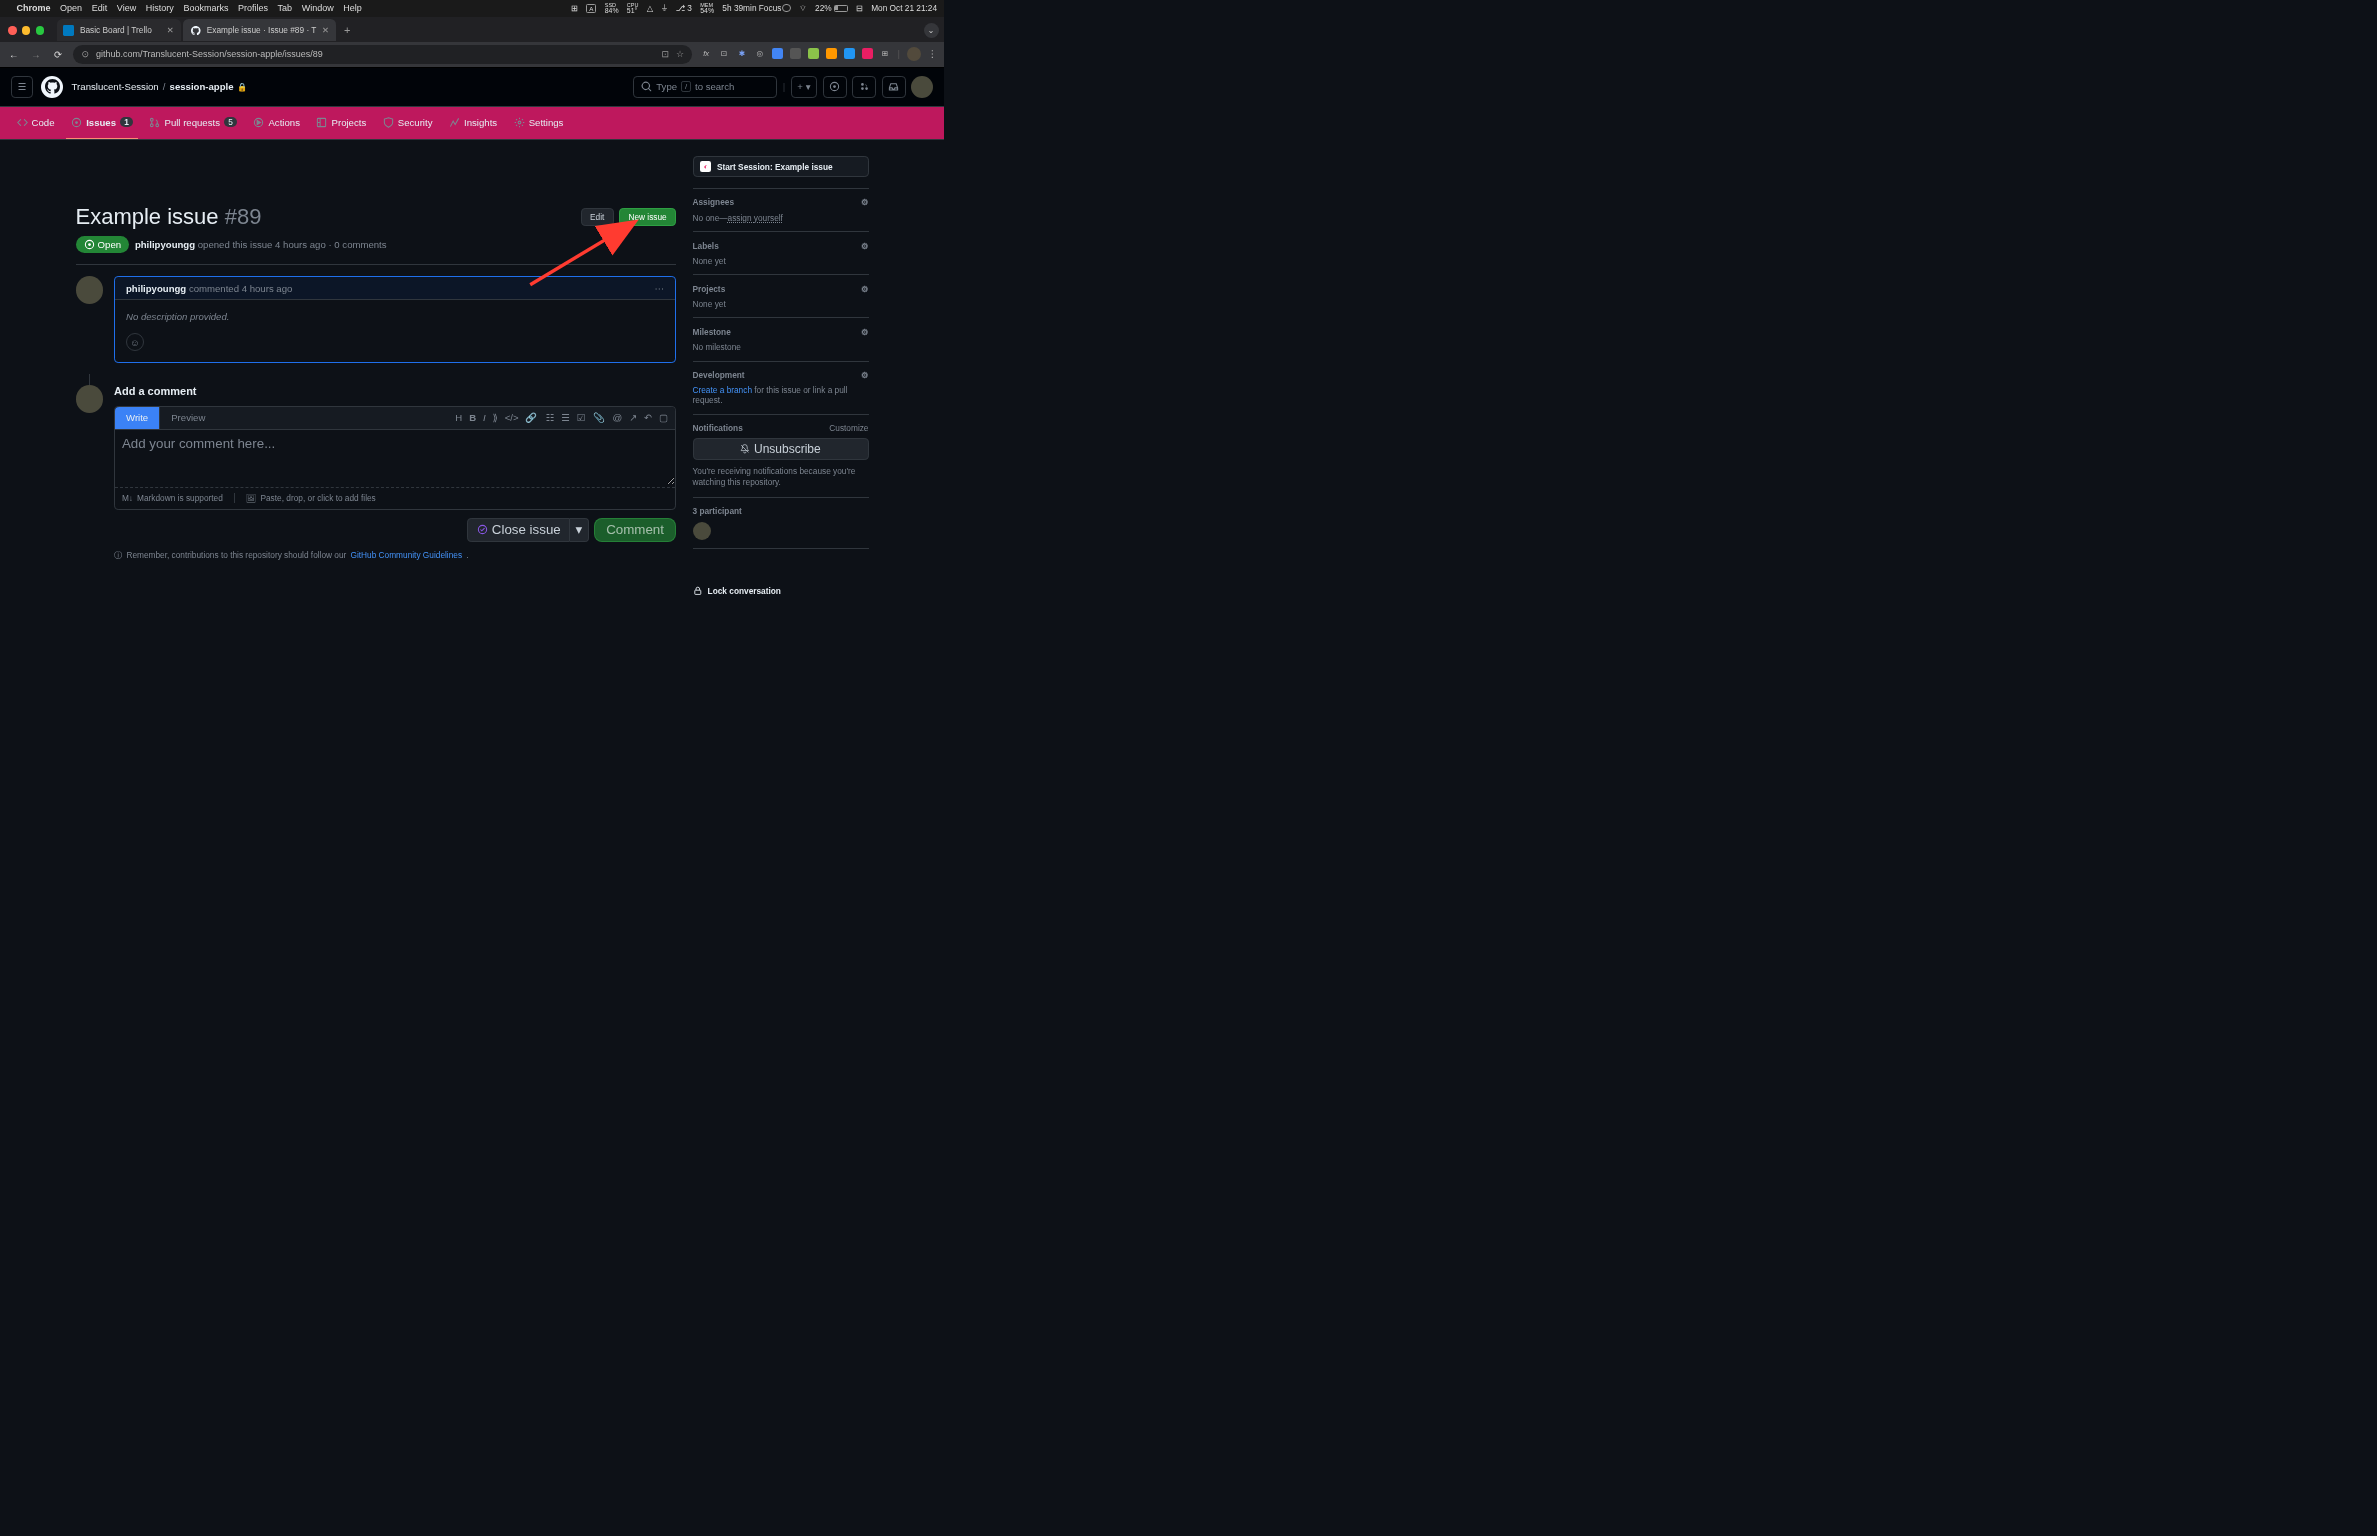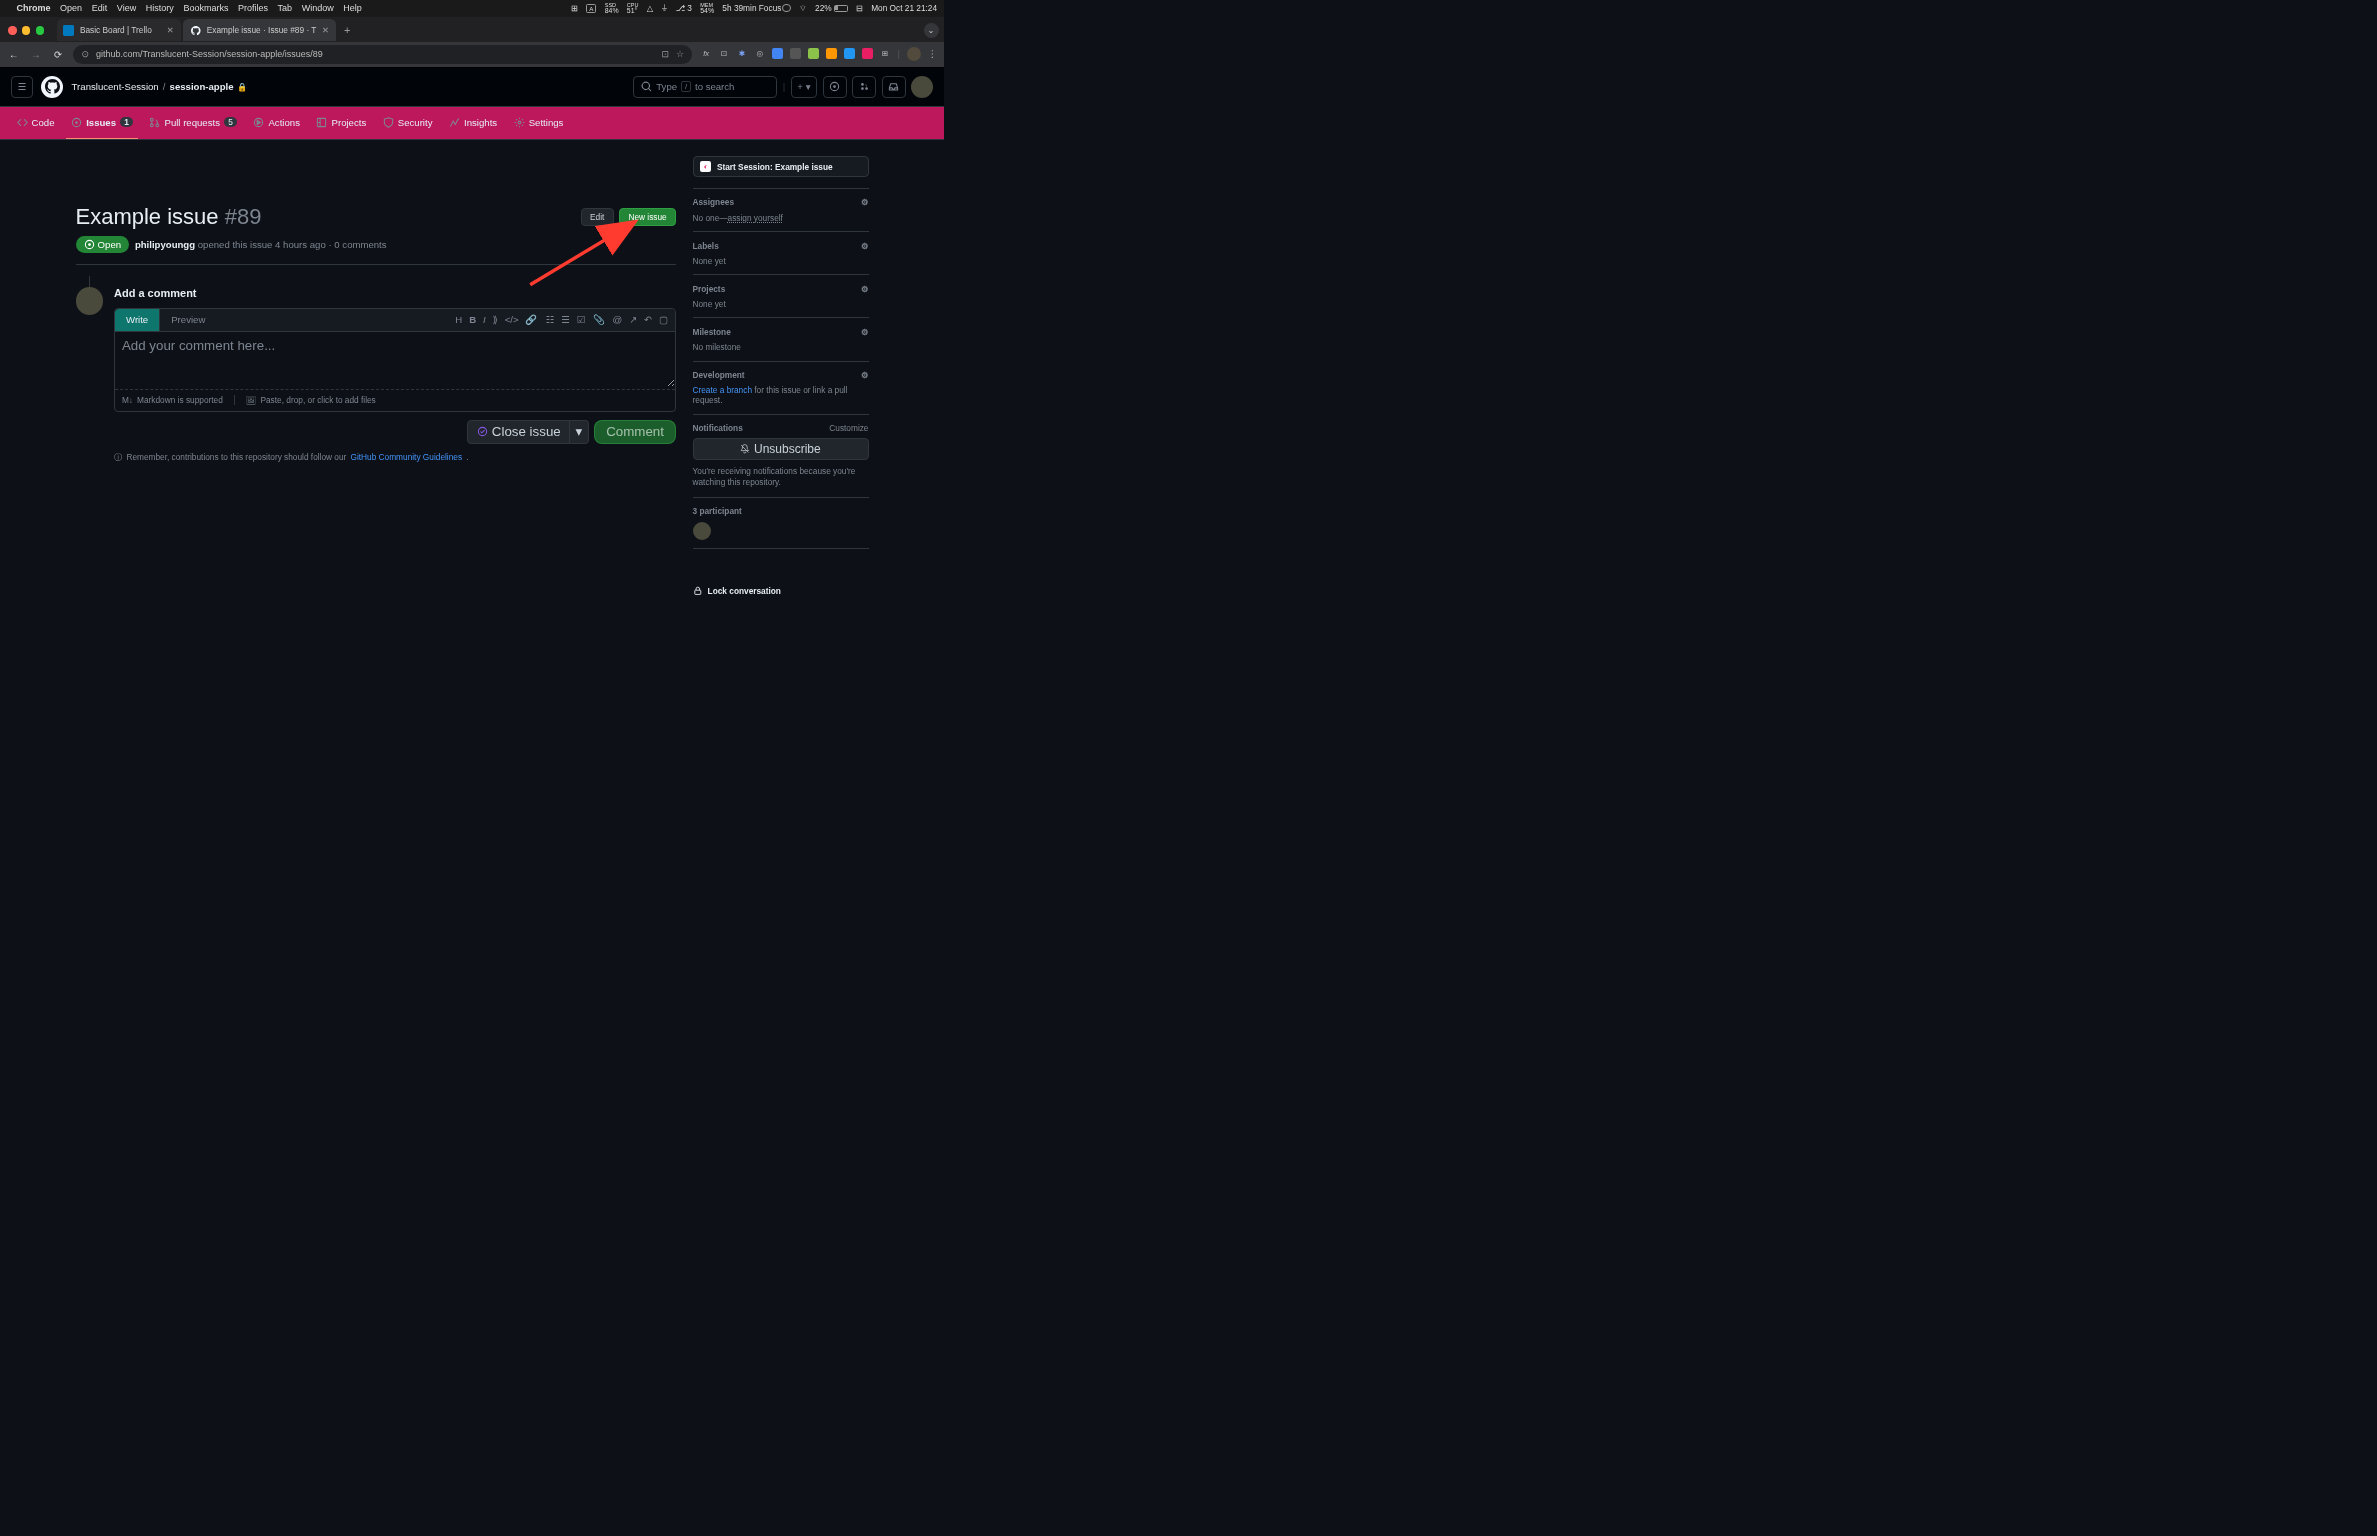--- a/index.html
+++ b/index.html
@@ -147,21 +147,21 @@
   .comment-body { padding: 11px; color:#7d8590; font-style:italic;}
   .comment-reactions { padding:0 11px 11px; color:#7d8590;}
   .comment-reactions .smile { width:18px; height:18px; border:0.7px solid #30363d; border-radius:50%; display:flex; align-items:center; justify-content:center;}
   .timeline-line { width:1.4px; background:#30363d; margin-left:13px; height:11px;}
 
   
   .add-comment-title { font-size:11px; font-weight:600; margin-bottom:8.3px; color:#e6edf3;}
   .composer { border:0.7px solid #30363d; border-radius:4.1px;}
   .composer-tabs { display:flex; align-items:center; background:#161b22; border-bottom:0.7px solid #30363d; border-radius:4.1px 4.1px 0 0;}
   .composer-tab { padding:5.5px 11px; color:#7d8590; font-size:9.6px;}
-  .composer-tab.active { background:#0f766e; border-right:0.7px solid #30363d; border-radius:4.1px 0 0 0; color:#e6edf3;}
+  .composer-tab.active { background:#3b82f6; border-right:0.7px solid #30363d; border-radius:4.1px 0 0 0; color:#e6edf3;}
   .composer-toolbar{ margin-left:auto; display:flex; gap:8.3px; padding:0 6.9px; color:#7d8590;}
   .composer-toolbar .grp { display:flex; gap:6.9px;}
   .composer-textarea { background:#0d1117; border:none; width:100%; height:55px; padding:6.9px; color:#e6edf3; resize:vertical; font-family:inherit;}
   .composer-textarea::placeholder{color:#7d8590;}
   .composer-footer { display:flex; padding:5.5px 6.9px; gap:11px; color:#7d8590; font-size:8.3px; border-top:0.7px dashed #30363d;}
   .composer-footer .sep-v { border-left:0.7px solid #30363d;}
   .comment-actions { display:flex; justify-content:flex-end; gap:5.5px; margin-top:8.3px;}
   .close-issue-btn { background:#21262d; border:0.7px solid #30363d; display:flex; align-items:center; gap:4.1px; padding:3.4px 8.3px; border-radius:4.1px 0 0 4.1px; color:#c9d1d9;}
   .close-dropdown { background:#21262d; border:0.7px solid #30363d; border-left:none; border-radius:0 4.1px 4.1px 0; padding:3.4px 5.5px; color:#c9d1d9;}
   .btn-group { display:flex;}
@@ -426,20 +426,37 @@
       </span>
       <span>
         <a>philipyoungg</a>
         <span>opened this issue</span>
         <span>4 hours ago</span>
         <span>·</span>
         <span>0 comments</span>
       </span>
     </div>
 
+    <div class="timeline-item">
+      <div class="tl-avatar"></div>
+      <div class="comment-box highlight">
+        <div class="comment-header">
+          <span>
+            <strong>philipyoungg</strong>
+            <span>commented</span>
+            <span>4 hours ago</span>
+          </span>
+          <span class="dots">⋯</span>
+        </div>
+        <div class="comment-body">No description provided.</div>
+        <div class="comment-reactions">
+          <div class="smile">☺</div>
+        </div>
+      </div>
+    </div>
     <div class="timeline-line"></div>
 
     <div class="timeline-item">
       <div class="tl-avatar"></div>
       <div style="flex:1;">
         <div class="add-comment-title">Add a comment</div>
         <div class="composer">
           <div class="composer-tabs">
             <div class="composer-tab active">Write</div>
             <div class="composer-tab">Preview</div>

